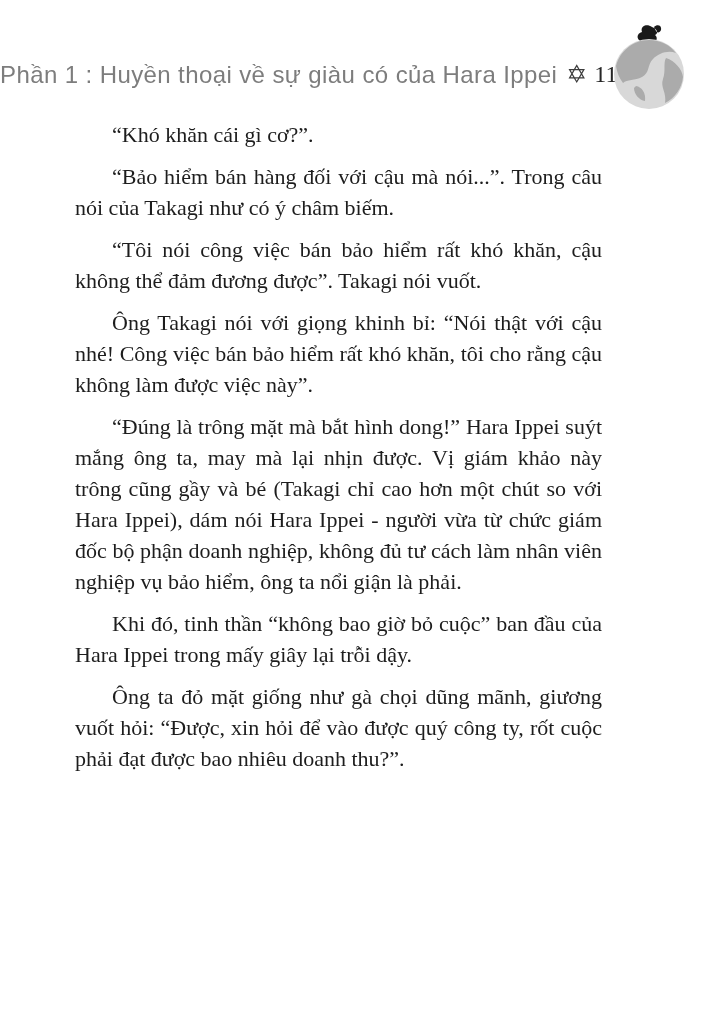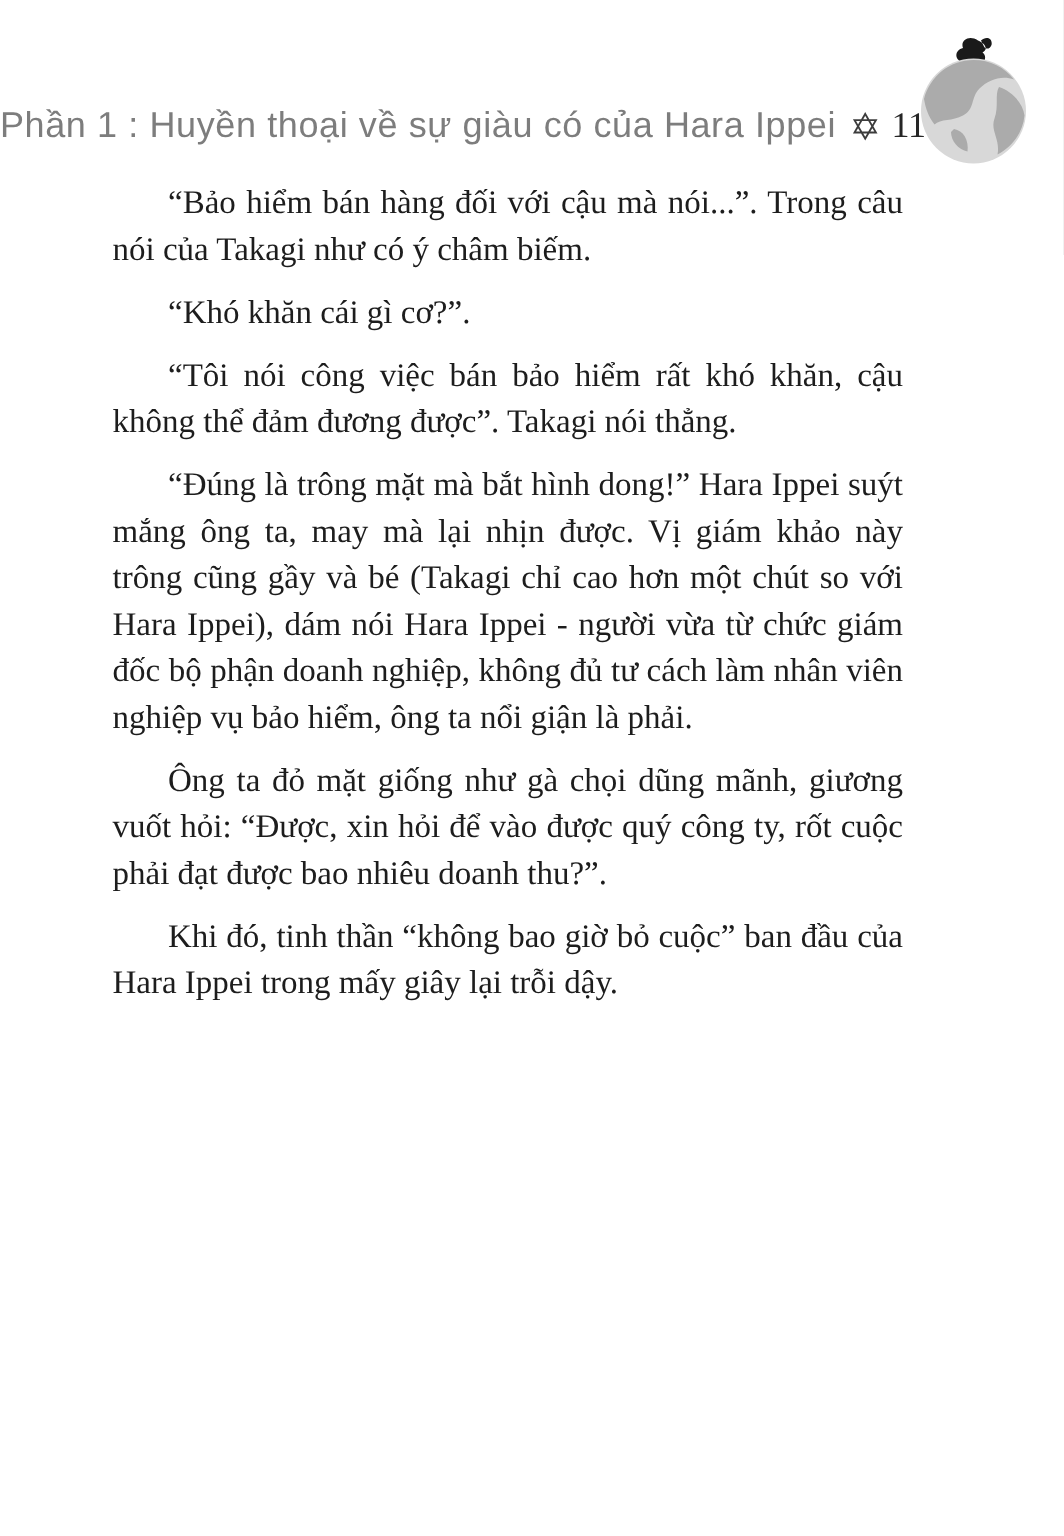--- a/index.html
+++ b/index.html
@@ -16,21 +16,20 @@
     background: #ffffff;
     overflow: hidden;
   }
   .header {
     position: absolute;
     top: 60px;
     left: 0;
     right: 109px;
     text-align: right;
     white-space: nowrap;
-    margin-top: 10px;
   }
   .header-title {
     font-family: "Liberation Sans", sans-serif;
     font-size: 24px;
     letter-spacing: 0.4px;
     color: #7d7d7d;
     vertical-align: middle;
   }
   .header-star {
     font-family: "DejaVu Sans", sans-serif;
@@ -81,21 +80,22 @@
     <path d="M44 3 C38 -1 32 3 34 8 C30 9 28 13 31 16 C34 19 40 20 45 19 C49 18 50 13 47 11 C51 9 49 5 44 3 Z M46 3 C49 0 54 1 53 6 C52 9 49 9 48 7 Z" fill="#1a1a1a"></path>
 
     <circle cx="41" cy="50" r="35" fill="#d8d8d8"></circle>
 
     <path d="M8 42 C12 27 25 16 41 16 C52 16 62 21 68 29 C60 26 51 29 45 35 C39 41 42 49 34 53 C27 57 19 55 15 59 C11 54 9 48 8 42 Z" fill="#ababab"></path>
     <path d="M58 34 C67 37 74 45 75 53 C74 64 67 74 57 79 C59 69 52 63 55 55 C58 47 55 39 58 34 Z" fill="#ababab"></path>
     <path d="M28 62 C34 63 38 69 37 77 C31 76 26 70 26 64 Z" fill="#ababab"></path>
   </svg>
 
   <div class="content">
+      <p class="para">“Khó khăn cái gì cơ?”.</p>
       <p class="para">“Bảo hiểm bán hàng đối với cậu mà nói...”. Trong câu nói của Takagi như có ý châm biếm.</p>
-      <p class="para">“Khó khăn cái gì cơ?”.</p>
-      <p class="para">“Tôi nói công việc bán bảo hiểm rất khó khăn, cậu không thể đảm đương được”. Takagi nói thẳng.</p>
+      <p class="para">“Tôi nói công việc bán bảo hiểm rất khó khăn, cậu không thể đảm đương được”. Takagi nói vuốt.</p>
+      <p class="para">Ông Takagi nói với giọng khinh bỉ: “Nói thật với cậu nhé! Công việc bán bảo hiểm rất khó khăn, tôi cho rằng cậu không làm được việc này”.</p>
       <p class="para">“Đúng là trông mặt mà bắt hình dong!” Hara Ippei suýt mắng ông ta, may mà lại nhịn được. Vị giám khảo này trông cũng gầy và bé (Takagi chỉ cao hơn một chút so với Hara Ippei), dám nói Hara Ippei - người vừa từ chức giám đốc bộ phận doanh nghiệp, không đủ tư cách làm nhân viên nghiệp vụ bảo hiểm, ông ta nổi giận là phải.</p>
+      <p class="para">Khi đó, tinh thần “không bao giờ bỏ cuộc” ban đầu của Hara Ippei trong mấy giây lại trỗi dậy.</p>
       <p class="para">Ông ta đỏ mặt giống như gà chọi dũng mãnh, giương vuốt hỏi: “Được, xin hỏi để vào được quý công ty, rốt cuộc phải đạt được bao nhiêu doanh thu?”.</p>
-      <p class="para">Khi đó, tinh thần “không bao giờ bỏ cuộc” ban đầu của Hara Ippei trong mấy giây lại trỗi dậy.</p>
     </div>
 
 </div>
 
 </body></html>

